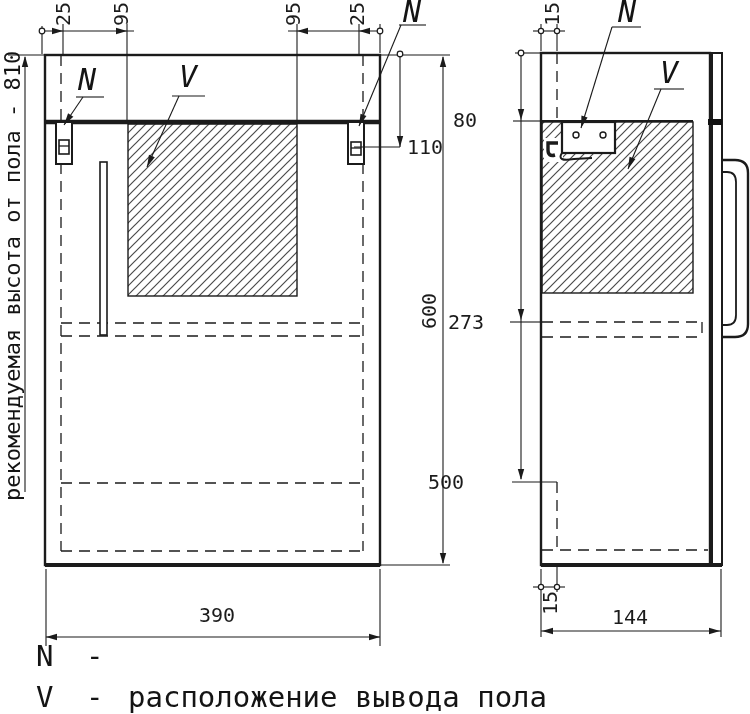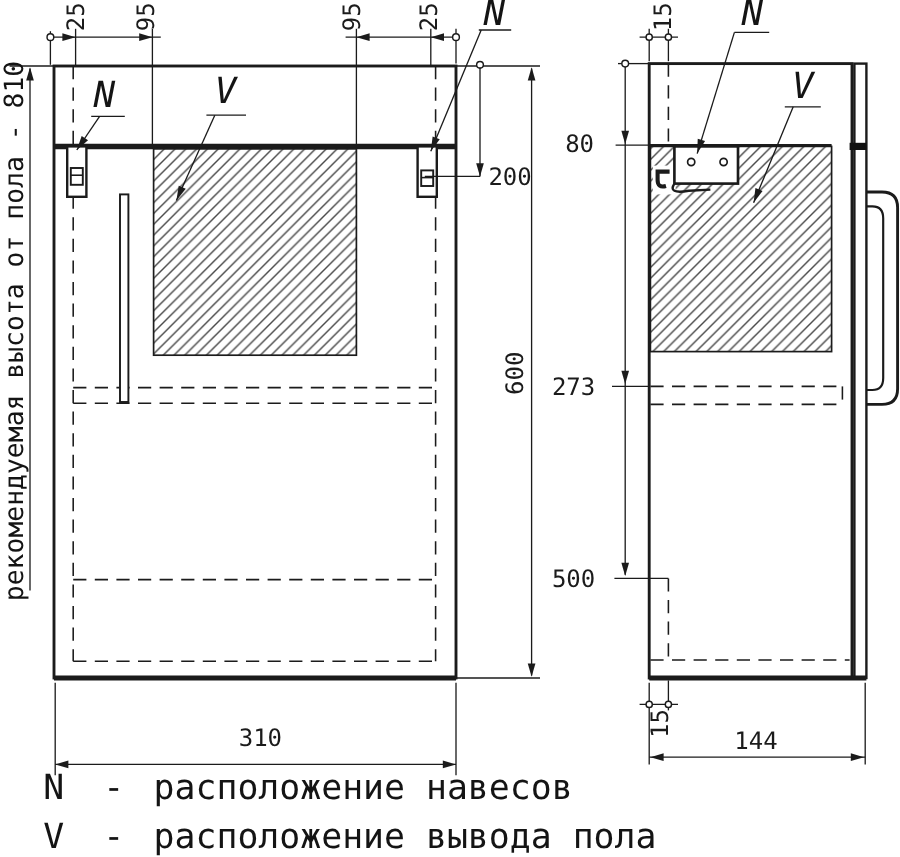--- a/index.html
+++ b/index.html
@@ -5,21 +5,21 @@
   html,body{margin:0;padding:0;background:#ffffff;}
   #canvas{
     position:relative;width:750px;height:714px;background:#ffffff;
     font-family:"DejaVu Sans Mono","Liberation Mono",monospace;
     color:#1b1b1b;overflow:hidden;
   }
   #linework{position:absolute;left:0;top:0;}
   .lbl{position:absolute;font-size:20px;line-height:22px;height:22px;
        white-space:nowrap;color:#1b1b1b;}
   .lbl.c{text-align:center;}
-  .lbl.r{text-align:center;}
+  .lbl.r{text-align:left;}
   .rot{transform:rotate(-90deg);transform-origin:center center;}
   .marker{position:absolute;width:34px;height:30px;font-size:30px;line-height:30px;
           font-style:italic;text-align:center;color:#141414;}
   .note-v{position:absolute;font-size:22px;line-height:26px;height:26px;width:450px;
           text-align:center;transform:rotate(-90deg);transform-origin:center center;
           white-space:nowrap;color:#141414;}
   .legend-row{position:absolute;left:36px;display:flex;align-items:baseline;
               font-size:29px;line-height:32px;color:#141414;}
   .legend-sym{display:inline-block;width:50px;}
   .legend-dash{display:inline-block;width:42px;}
@@ -218,46 +218,45 @@
           <polygon points="0,0 -12,3.2 -12,-3.2" fill="#1b1b1b" stroke="none"></polygon>
         </g>
     </g>
   </svg>
 
   <div class="lbl c rot" style="left:33px;top:3px;width:60px">25</div>
   <div class="lbl c rot" style="left:91px;top:3px;width:60px">95</div>
   <div class="lbl c rot" style="left:263px;top:3px;width:60px">95</div>
   <div class="lbl c rot" style="left:327px;top:3px;width:60px">25</div>
 
-  <div class="lbl" style="left:407px;top:136px;width:60px">200</div>
+  <div class="lbl" style="left:407px;top:136px;width:60px">110</div>
 
   <div class="lbl c rot" style="left:394px;top:300px;width:70px">600</div>
 
-  <div class="lbl c" style="left:182px;top:604px;width:70px">310</div>
+  <div class="lbl c" style="left:182px;top:604px;width:70px">390</div>
 
   <div class="marker" style="left:70px;top:65px">N</div>
   <div class="marker" style="left:395px;top:-3px">N</div>
   <div class="marker" style="left:171px;top:62px">V</div>
 
   <div class="lbl c rot" style="left:522px;top:3px;width:60px">15</div>
   <div class="lbl r" style="left:453px;top:109px;width:60px">80</div>
   <div class="lbl r" style="left:448px;top:311px;width:60px">273</div>
-  <div class="lbl r" style="left:448px;top:471px;width:60px">500</div>
+  <div class="lbl r" style="left:428px;top:471px;width:60px">500</div>
   <div class="lbl c rot" style="left:520px;top:592px;width:60px">15</div>
   <div class="lbl c" style="left:595px;top:606px;width:70px">144</div>
 
   <div class="marker" style="left:610px;top:-3px">N</div>
   <div class="marker" style="left:652px;top:58px">V</div>
 
   <div class="note-v" style="left:-212px;top:263px">рекомендуемая высота от пола - 810</div>
 
   <div class="legend-row" style="top:640px">
     <span class="legend-sym">N</span>
     <span class="legend-dash">-</span>
-    <span>расположение навесов</span>
   </div>
   <div class="legend-row" style="top:681px">
     <span class="legend-sym">V</span>
     <span class="legend-dash">-</span>
     <span>расположение вывода пола</span>
   </div>
 
 </div>
 
 </body></html>

